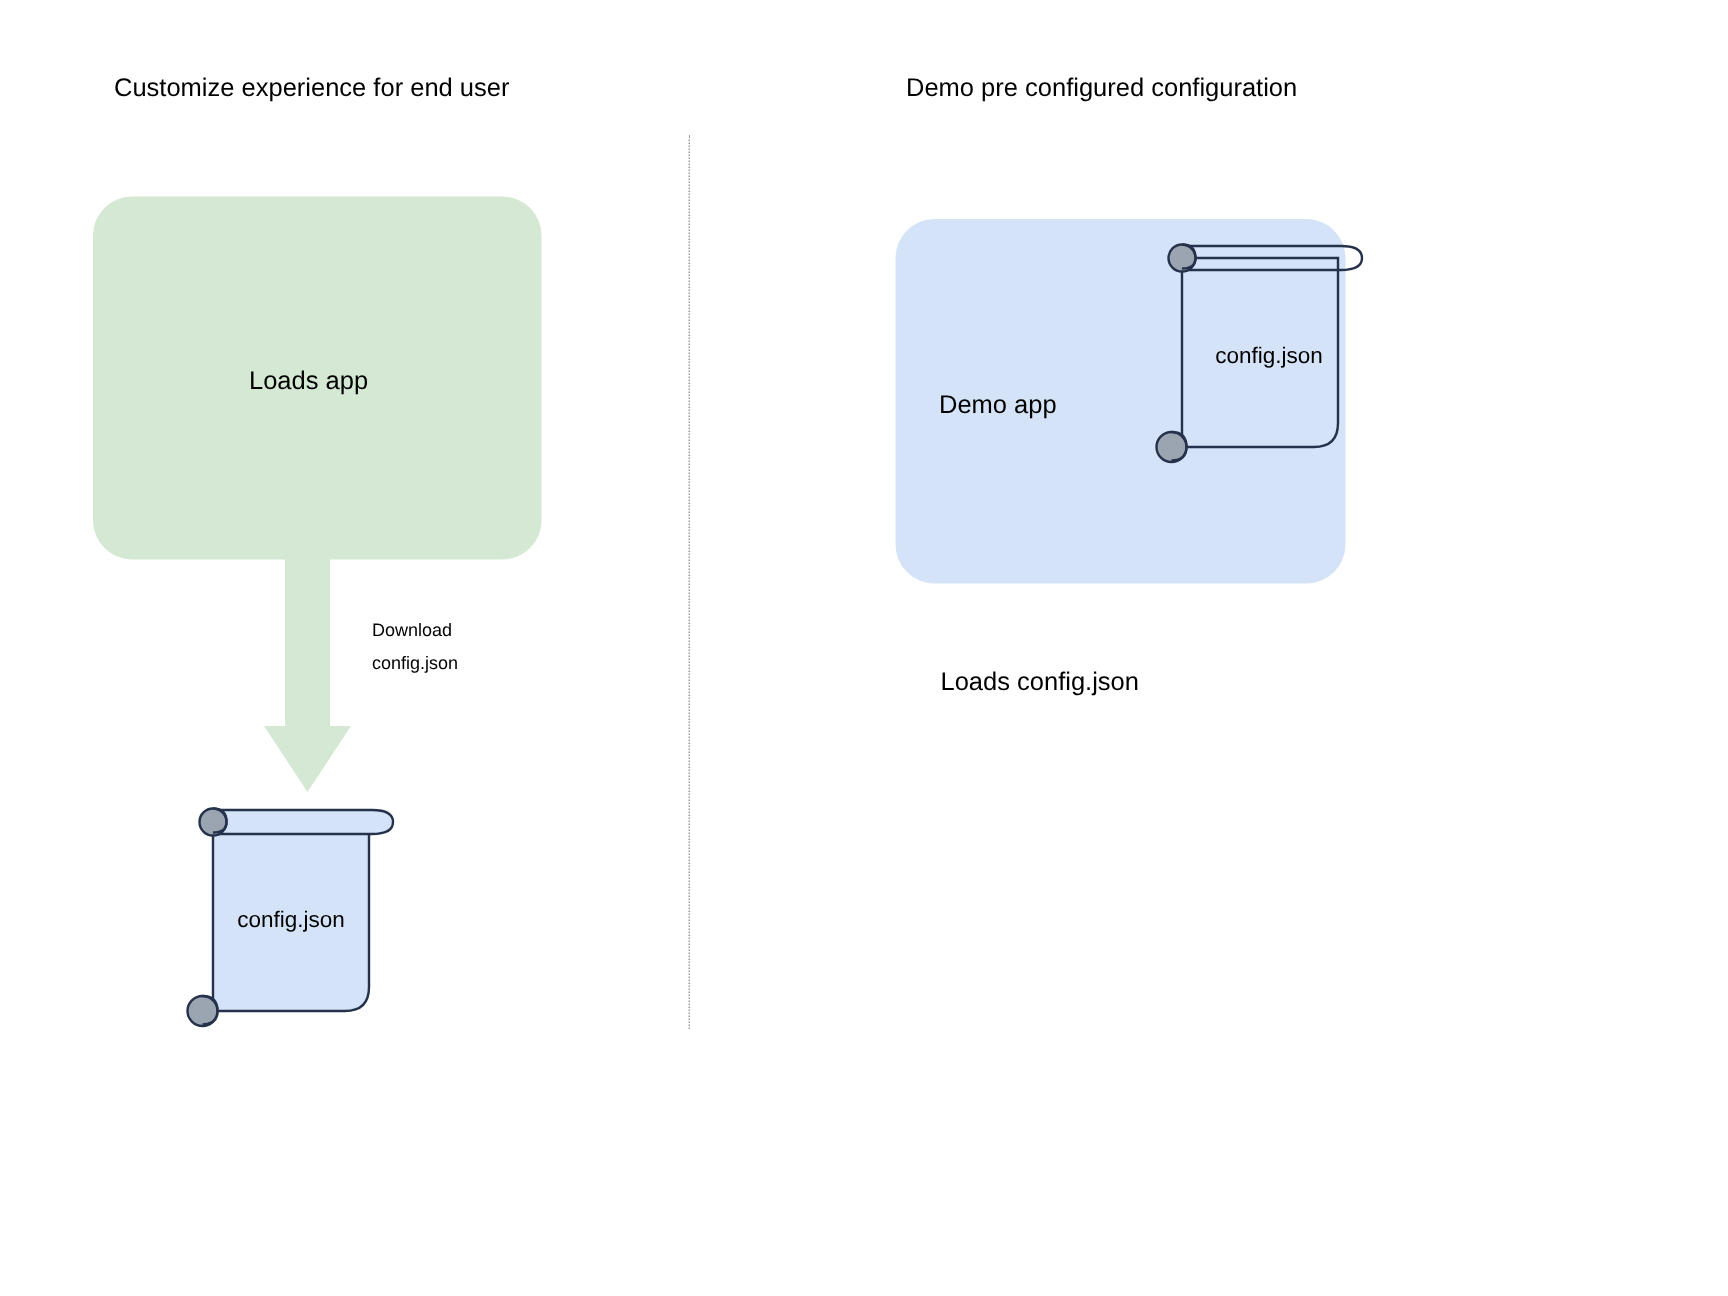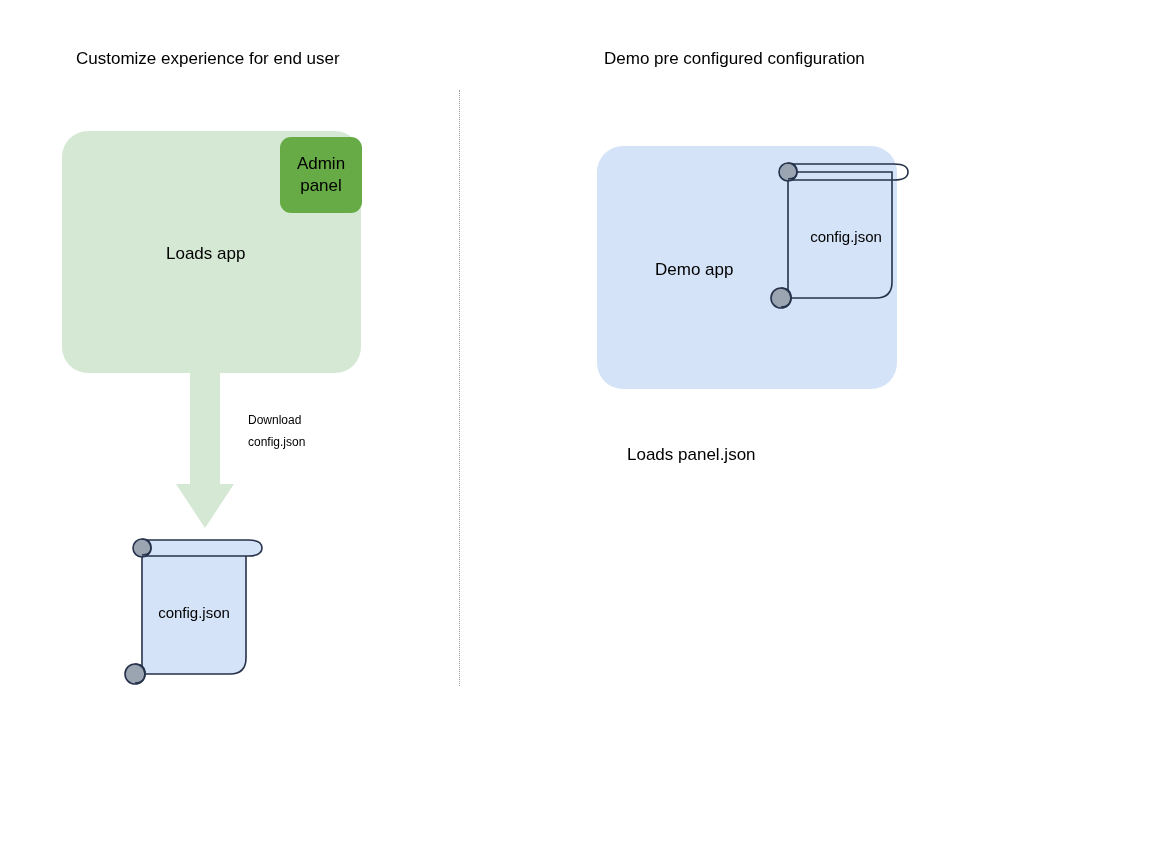--- a/index.html
+++ b/index.html
@@ -57,21 +57,21 @@
     background: #d4e3f7;
   }
   .app-label {
     position: absolute;
     font-size: 17px;
     line-height: 20px;
     white-space: nowrap;
     color: #000000;
   }
   #admin-app-label { left: 166px; top: 244px; }
-  #demo-app-label  { left: 655px; top: 260px; }
+  #demo-app-label  { left: 626px; top: 260px; }
 
   
   #admin-panel {
     position: absolute;
     left: 280px; top: 137px;
     width: 82px;  height: 76px;
     background: #67ab47;
     border-radius: 11px;
     display: flex;
     align-items: center;
@@ -126,26 +126,20 @@
   <div class="caption" id="caption-left">Customize experience for end user</div>
 
   <div class="caption" id="caption-right">Demo pre configured configuration</div>
 
   <div class="divider"></div>
 
   <div class="app-box" id="admin-app-box"></div>
 
   <div class="app-label" id="admin-app-label">Loads app</div>
 
-  <div id="admin-panel">
-    <span>
-      <span>Admin</span><br>
-      <span>panel</span>
-    </span>
-  </div>
 
   <svg id="download-arrow" viewBox="0 0 58 160">
     <path d="M 14 0 L 44 0 L 44 114 L 58 114 L 29 158 L 0 114 L 14 114 Z" fill="#d5e8d4"></path>
   </svg>
 
   <div class="arrow-label">
     <span>Download</span><br>
     <span>config.json</span>
   </div>
 
@@ -170,15 +164,15 @@
   <svg class="scroll" id="scroll-right" viewBox="0 0 148 164">
     <path d="M 22 22 L 126 22 L 126 132 Q 126 148 110 148 L 22 148 Z" fill="none" stroke="#26324b" stroke-width="1.6"></path>
     <path d="M 22 14 L 128 14 Q 142 14 142 22 Q 142 30 128 30 L 22 30 Z" fill="none" stroke="#26324b" stroke-width="1.6"></path>
     <circle cx="22" cy="22" r="9" fill="#9aa5b1" stroke="#26324b" stroke-width="1.6"></circle>
     <path d="M 22 13 Q 31 13 31 22 Q 31 29 22 29" fill="none" stroke="#26324b" stroke-width="1.6"></path>
     <circle cx="15" cy="148" r="10" fill="#9aa5b1" stroke="#26324b" stroke-width="1.6"></circle>
     <path d="M 15 138 Q 25 138 25 148 Q 25 157 15 157" fill="none" stroke="#26324b" stroke-width="1.6"></path>
     <text class="scroll-text" x="80" y="92" text-anchor="middle">config.json</text>
   </svg>
 
-  <div id="loads-label">Loads panel.json</div>
+  <div id="loads-label">Loads config.json</div>
 
 </div>
 
 </body></html>

